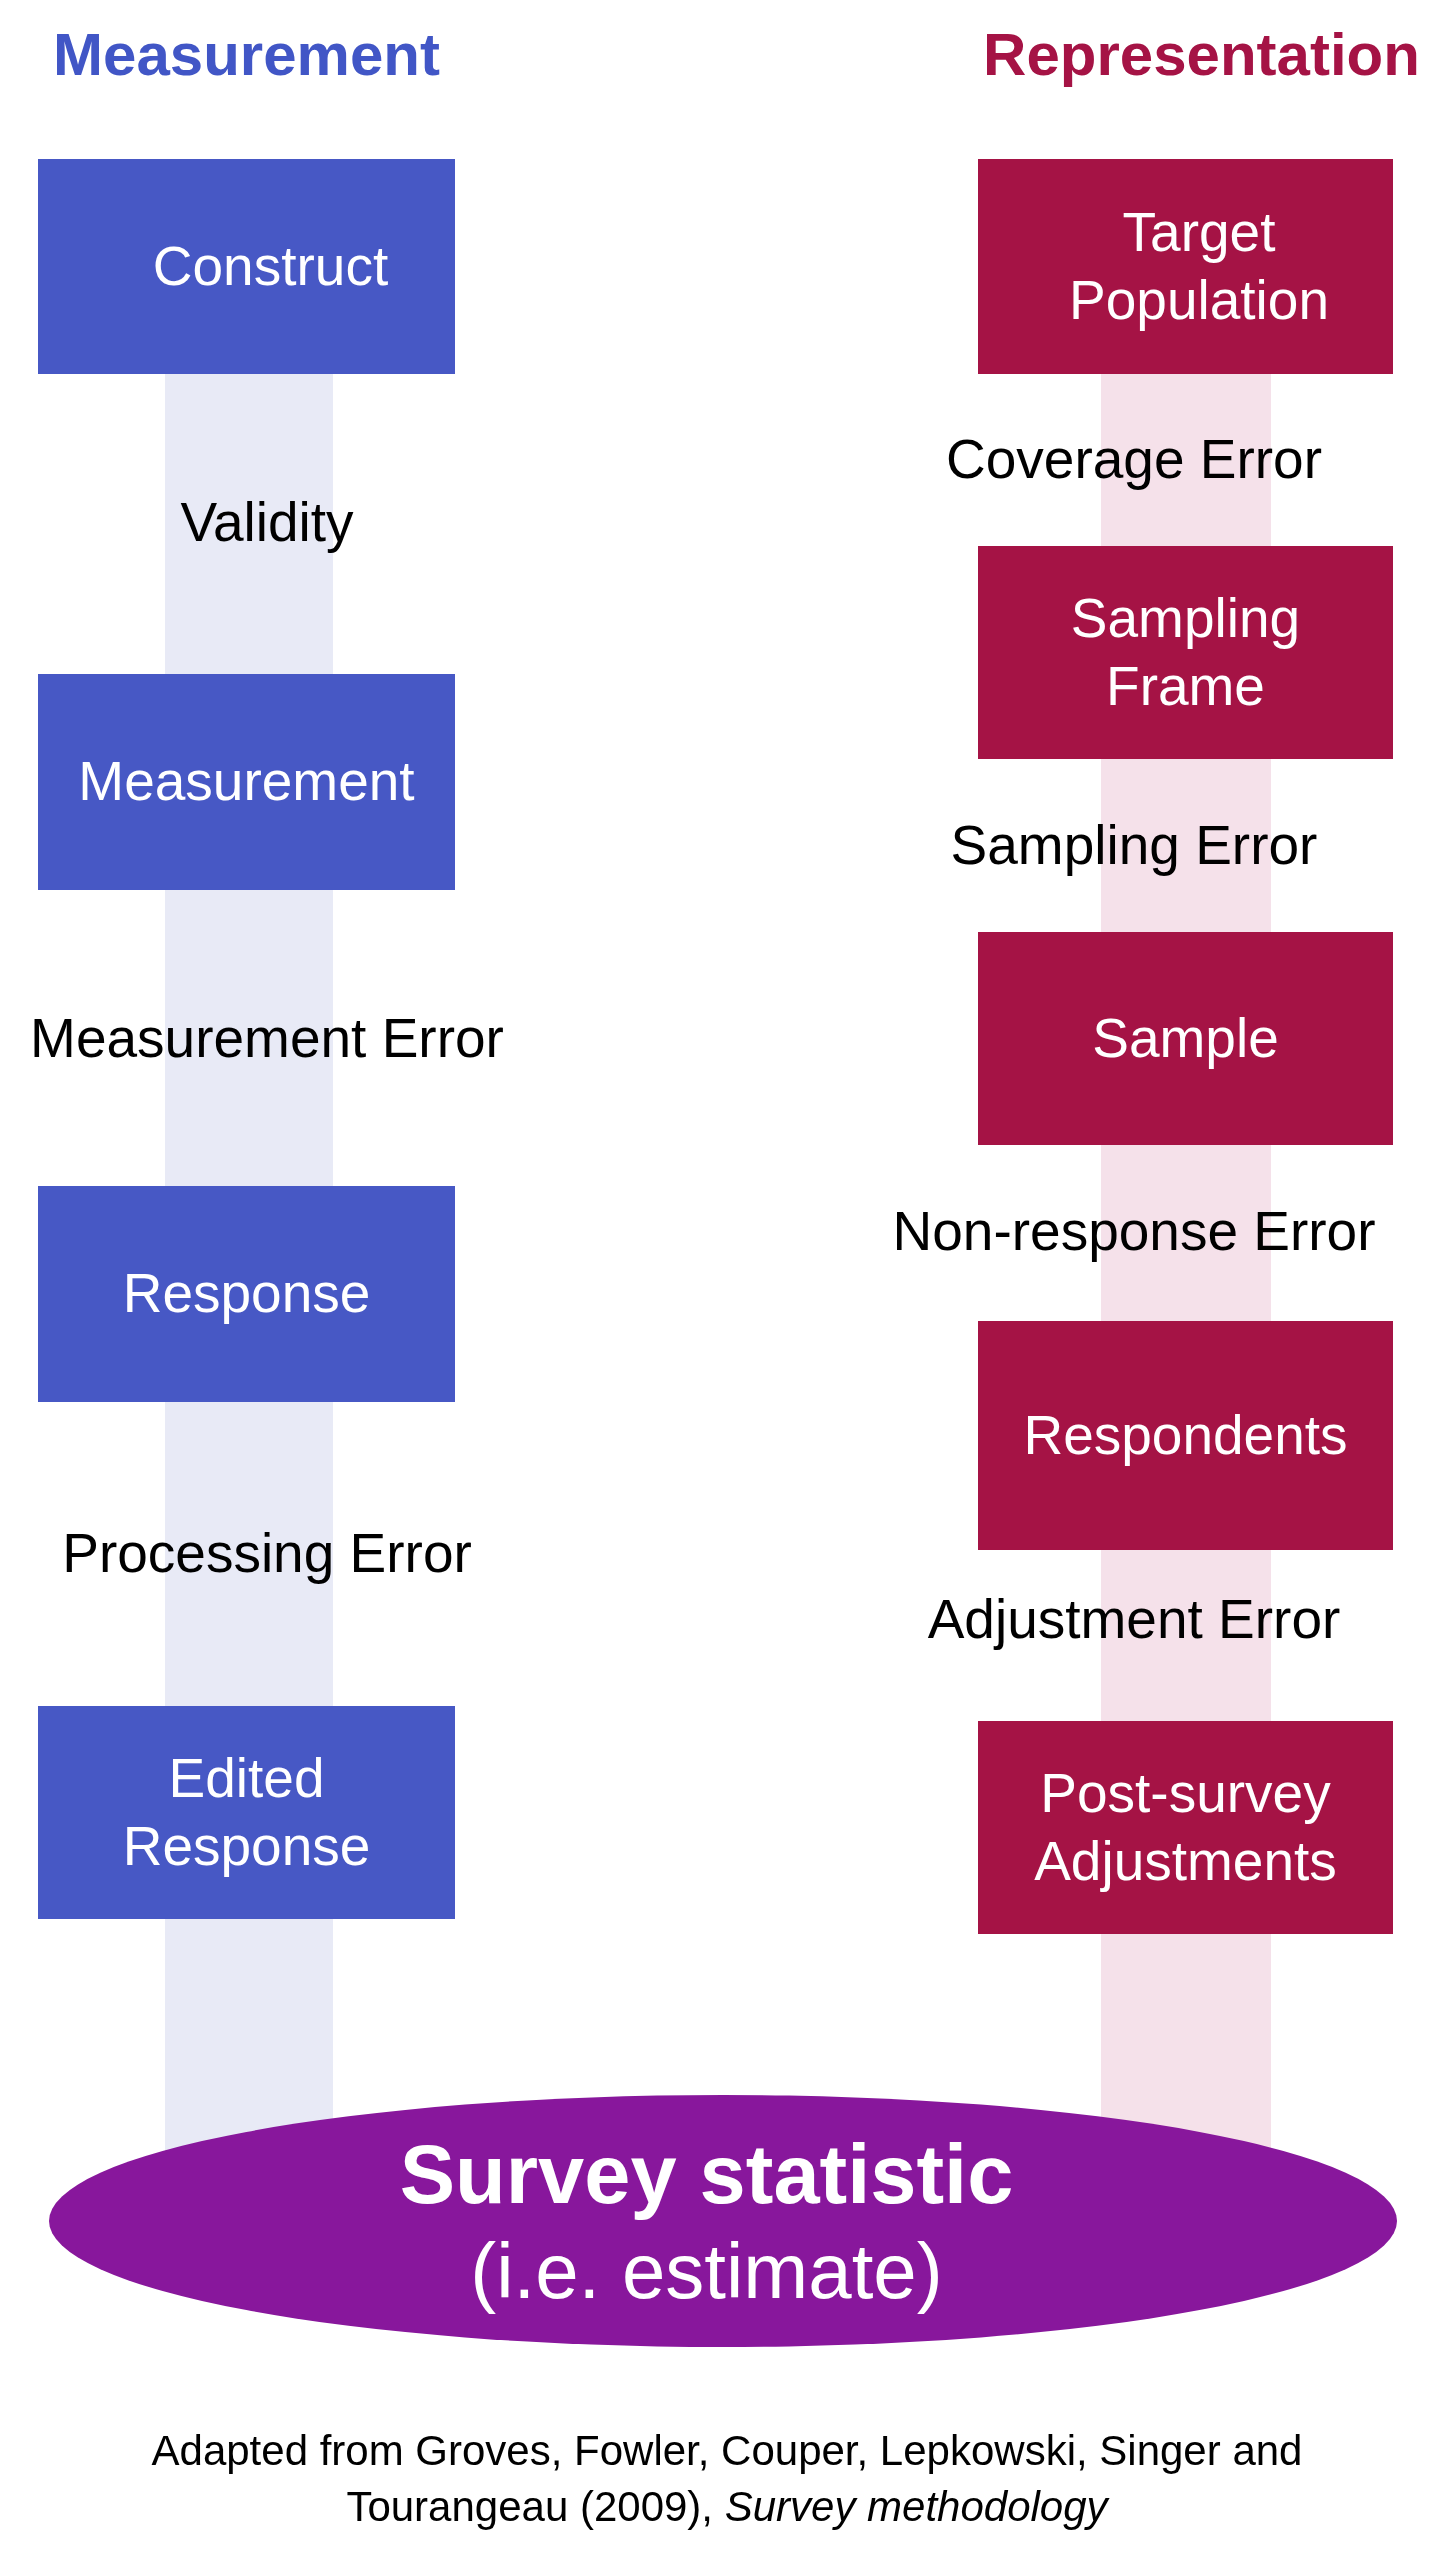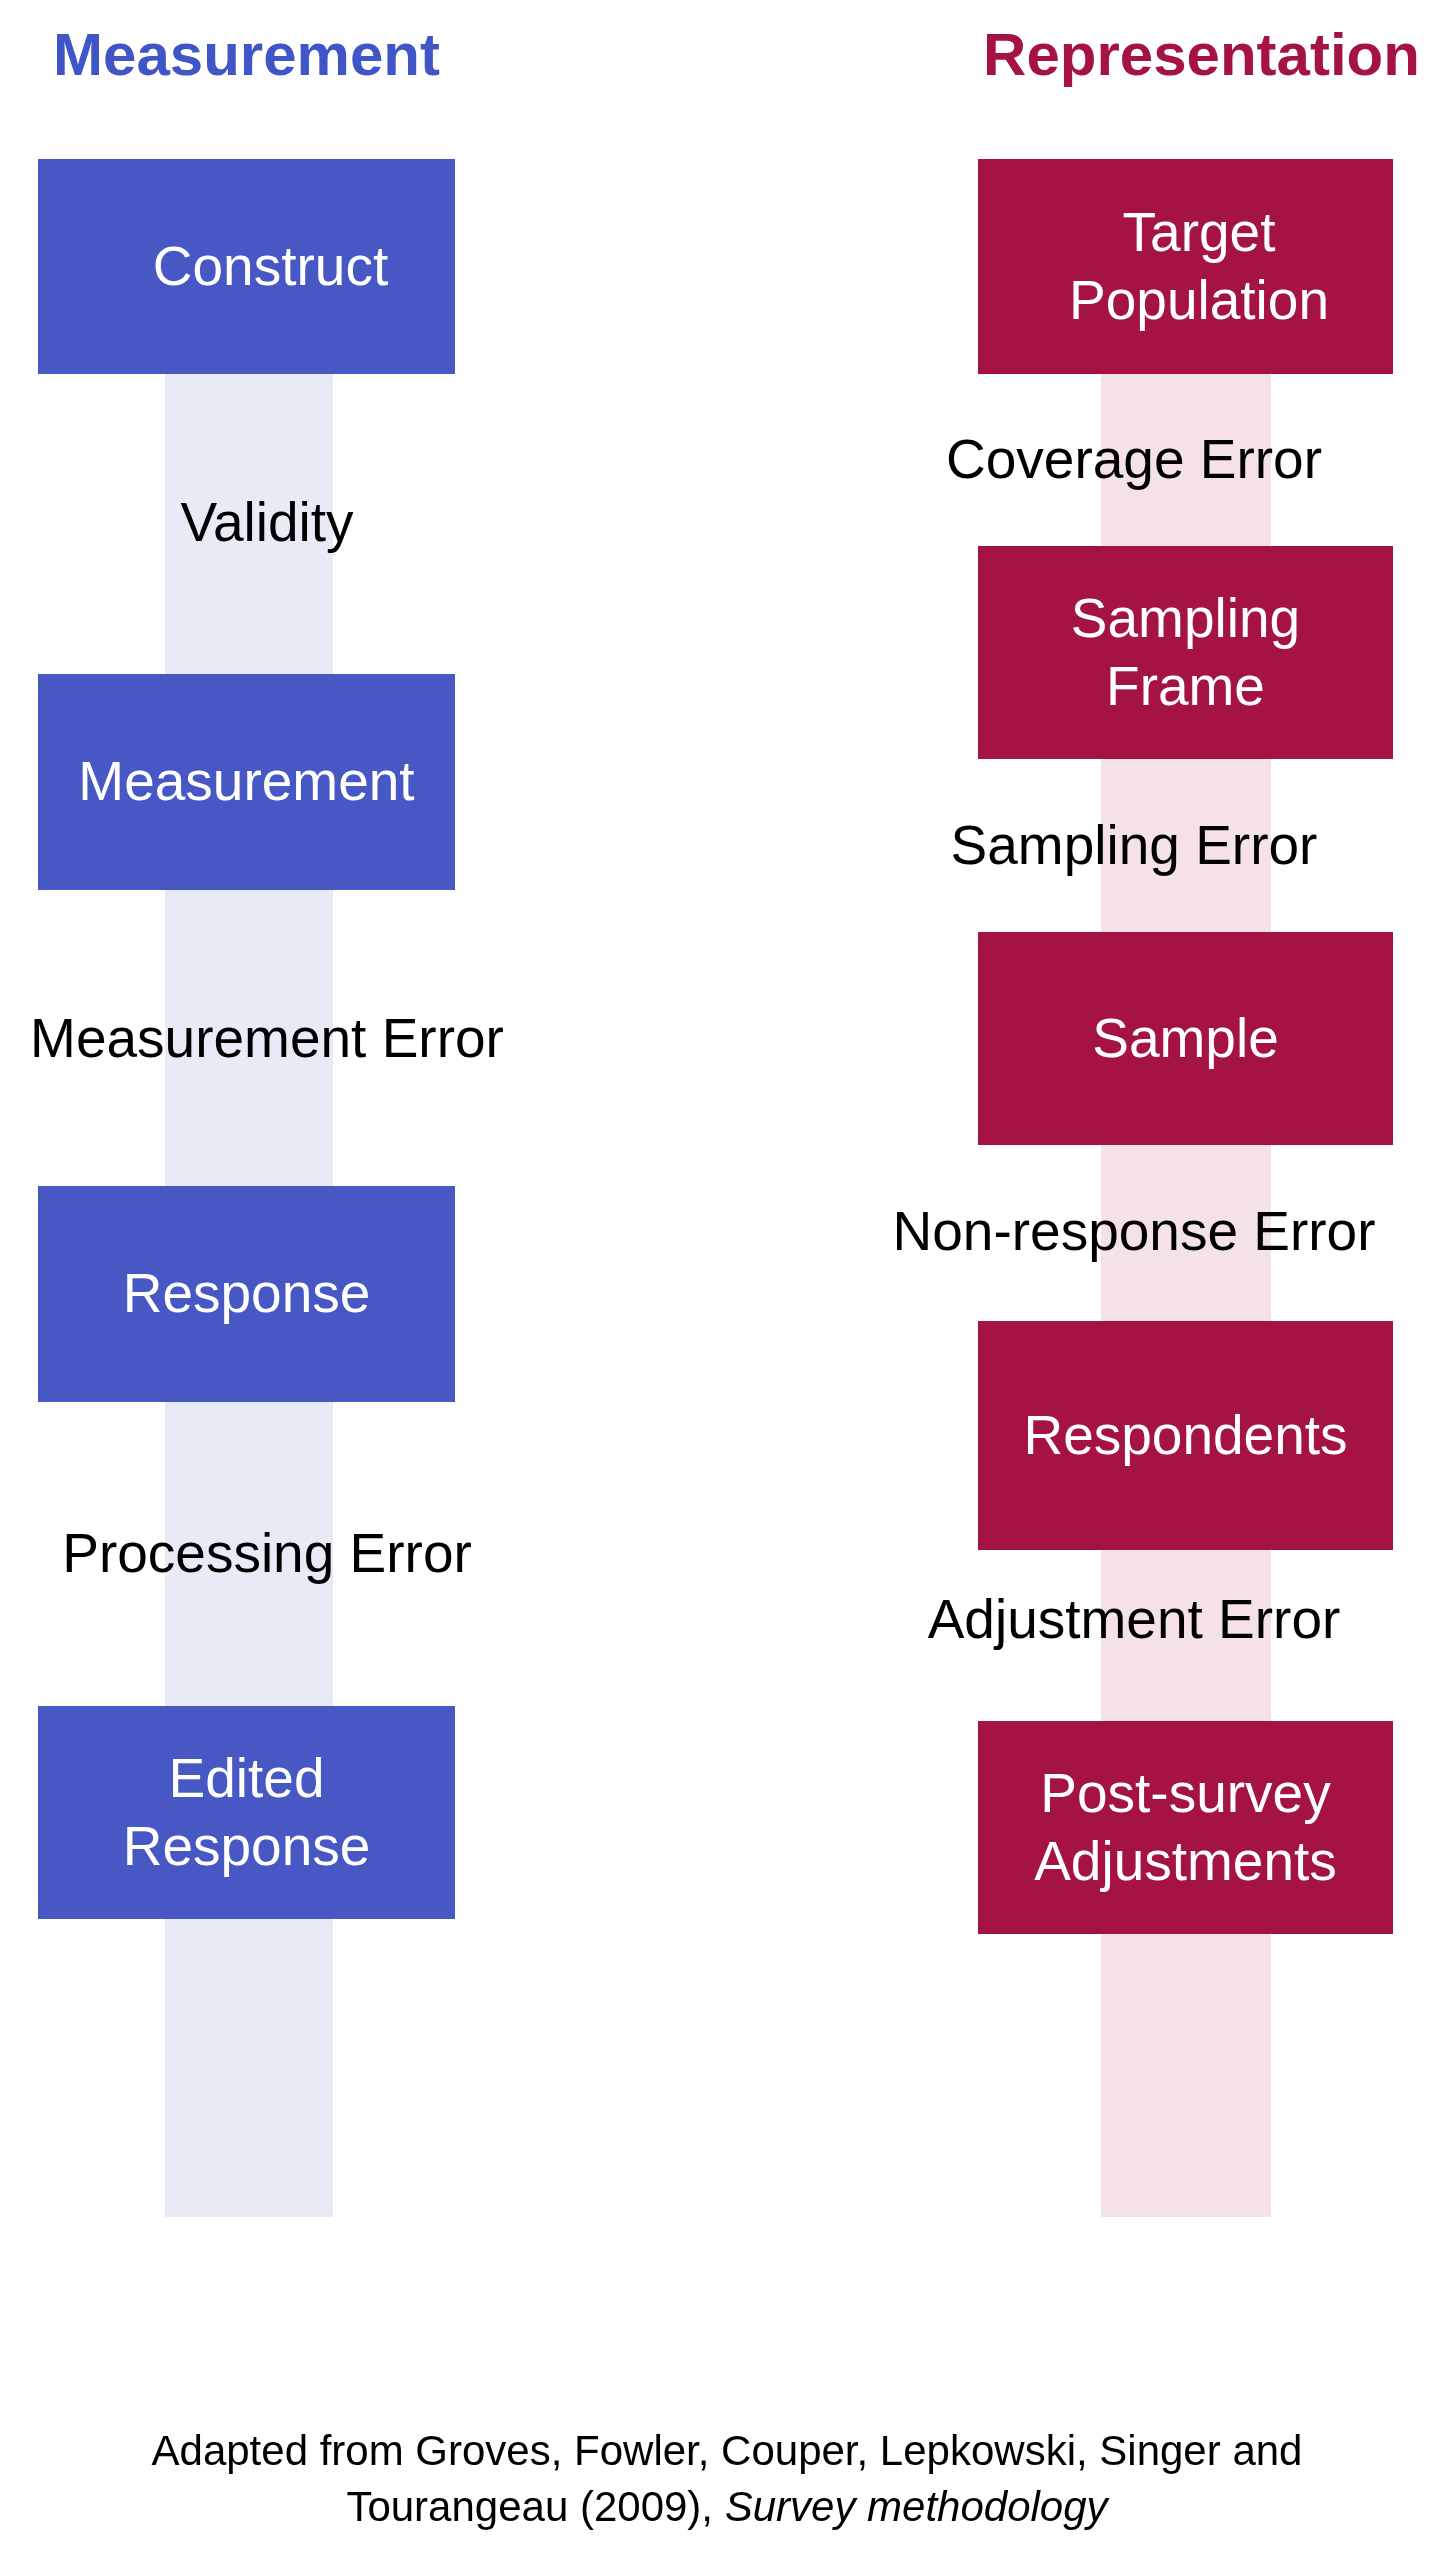--- a/index.html
+++ b/index.html
@@ -157,20 +157,24 @@
   <div class="box crimson r-box4">
     <div class="box-label">Respondents</div>
   </div>
   <div class="err right r-err4">Adjustment Error</div>
 
   <div class="box crimson r-box5">
     <div class="box-label">Post-survey
 Adjustments</div>
   </div>
 
+  <div class="ellipse">
+    <div class="ellipse-title">Survey statistic</div>
+    <div class="ellipse-subtitle">(i.e. estimate)</div>
+  </div>
 
   <div class="caption">
     <div>Adapted from Groves, Fowler, Couper, Lepkowski, Singer and</div>
     <div><span>Tourangeau (2009), </span><em>Survey methodology</em></div>
   </div>
 
 </div>
 
 
 </body></html>

